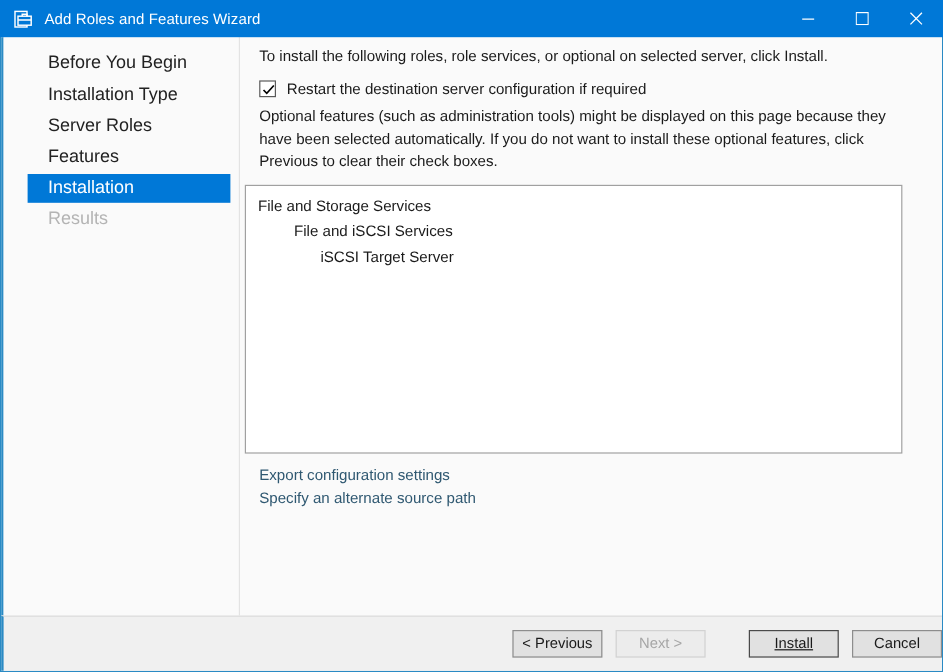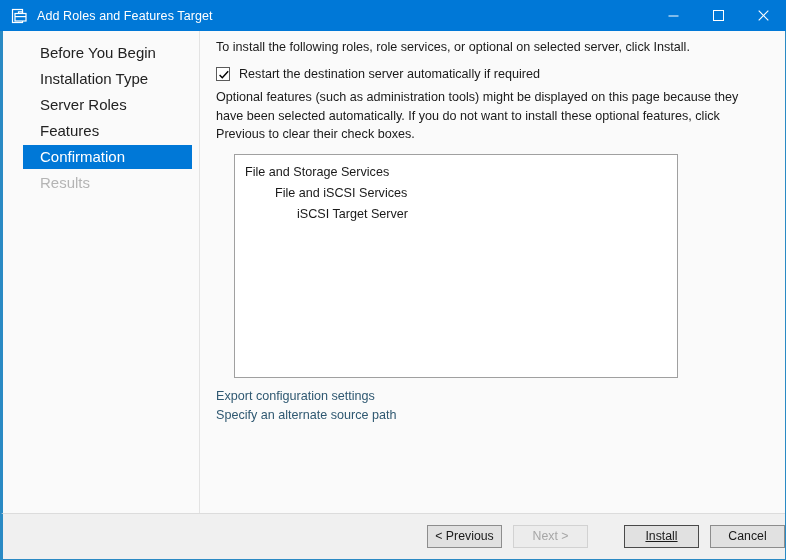--- a/index.html
+++ b/index.html
@@ -189,23 +189,23 @@
     left: 16px;
     top: 57px;
     width: 548px;
     font-size: 12.6px;
     color: #1a1a1a;
     line-height: 18.5px;
   }
 
   .listbox {
     position: absolute;
-    left: 34px;
+    left: 4px;
     top: 123px;
-    width: 444px;
+    width: 548px;
     height: 224px;
     box-sizing: border-box;
     border: 1px solid #a0a0a0;
     background: #ffffff;
     padding: 7px 0 0 0;
     overflow: hidden;
   }
   .list-entry {
     font-size: 12.6px;
     color: #1a1a1a;
@@ -274,21 +274,21 @@
 
 <div class="window">
 
   <div class="titlebar">
     <svg class="titlebar-icon" viewBox="0 0 18 18">
       <rect x="2.5" y="2.5" width="10" height="13" fill="none" stroke="#ffffff" stroke-width="1.2"></rect>
       <rect x="5" y="6.5" width="11" height="7.5" fill="#0078d7" stroke="#ffffff" stroke-width="1.2"></rect>
       <path d="M8.5 6.5 v-1.6 h4 v1.6" fill="none" stroke="#ffffff" stroke-width="1.2"></path>
       <line x1="5" y1="9.6" x2="16" y2="9.6" stroke="#ffffff" stroke-width="1.2"></line>
     </svg>
-    <span class="titlebar-text">Add Roles and Features Target</span>
+    <span class="titlebar-text">Add Roles and Features Wizard</span>
     <div class="win-controls">
       <div class="win-btn">
         <svg width="11" height="11" viewBox="0 0 11 11">
           <line x1="0.5" y1="6" x2="10.5" y2="6" stroke="#ffffff" stroke-width="1"></line>
         </svg>
       </div>
       <div class="win-btn">
         <svg width="11" height="11" viewBox="0 0 11 11">
           <rect x="0.5" y="0.5" width="10" height="10" fill="none" stroke="#ffffff" stroke-width="1"></rect>
         </svg>
@@ -303,35 +303,35 @@
   </div>
 
 
   <div class="body-area">
 
     <div class="sidebar">
       <div class="nav-item">Before You Begin</div>
       <div class="nav-item">Installation Type</div>
       <div class="nav-item">Server Roles</div>
       <div class="nav-item">Features</div>
-      <div class="nav-item selected">Confirmation</div>
+      <div class="nav-item selected">Installation</div>
       <div class="nav-item disabled">Results</div>
     </div>
 
     <div class="content">
 
       <div class="intro-line">To install the following roles, role services, or optional on selected server, click Install.</div>
 
       <div class="checkbox-row">
         <span class="checkbox">
           <svg width="12" height="12" viewBox="0 0 12 12">
             <path d="M1.6 6.0 L4.3 8.8 L10.2 2.2" fill="none" stroke="#000000" stroke-width="1.4"></path>
           </svg>
         </span>
-        <span class="checkbox-label">Restart the destination server automatically if required</span>
+        <span class="checkbox-label">Restart the destination server configuration if required</span>
       </div>
 
       <div class="optional-para">Optional features (such as administration tools) might be displayed on this page because they have been selected automatically. If you do not want to install these optional features, click Previous to clear their check boxes.</div>
 
       <div class="listbox">
         <div class="list-entry lvl0">File and Storage Services</div>
         <div class="list-entry lvl1">File and iSCSI Services</div>
         <div class="list-entry lvl2">iSCSI Target Server</div>
       </div>
 

